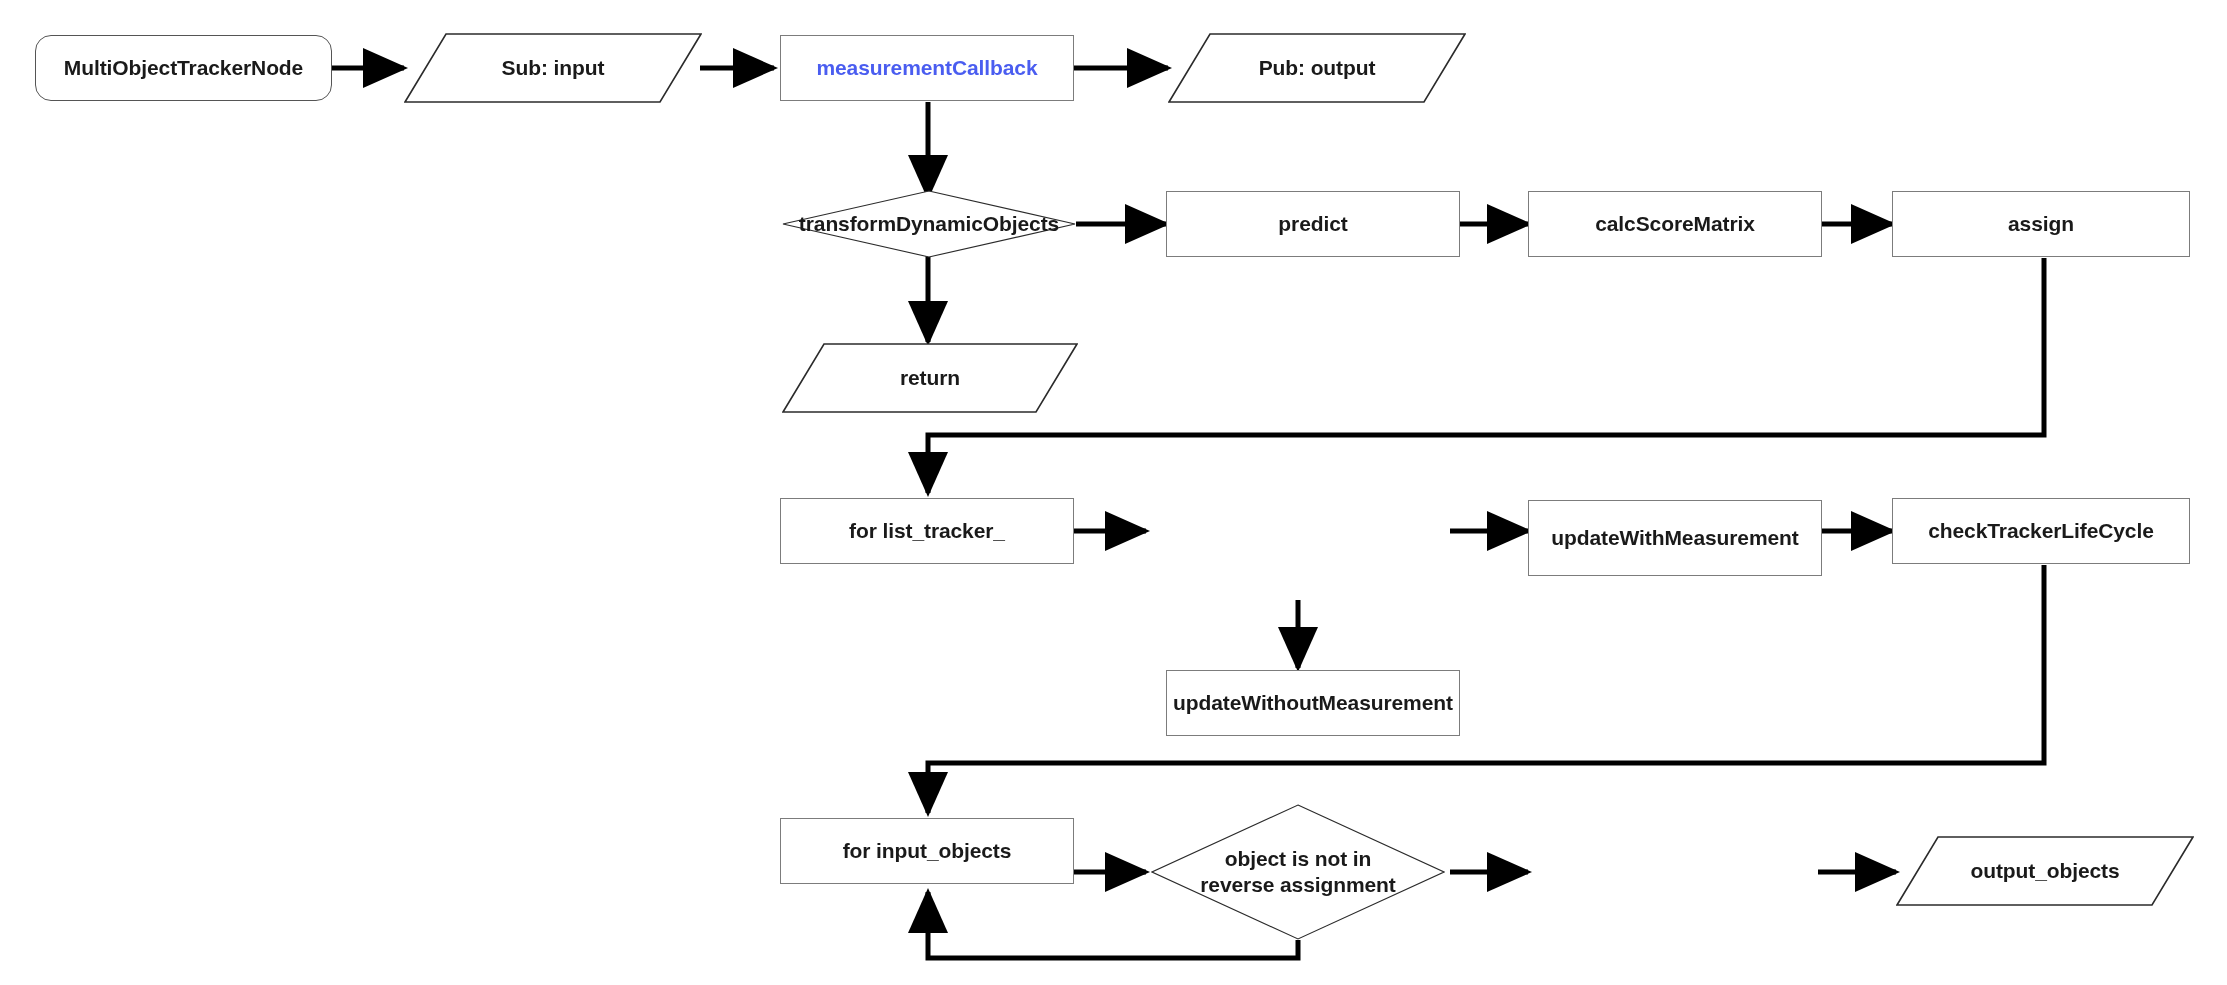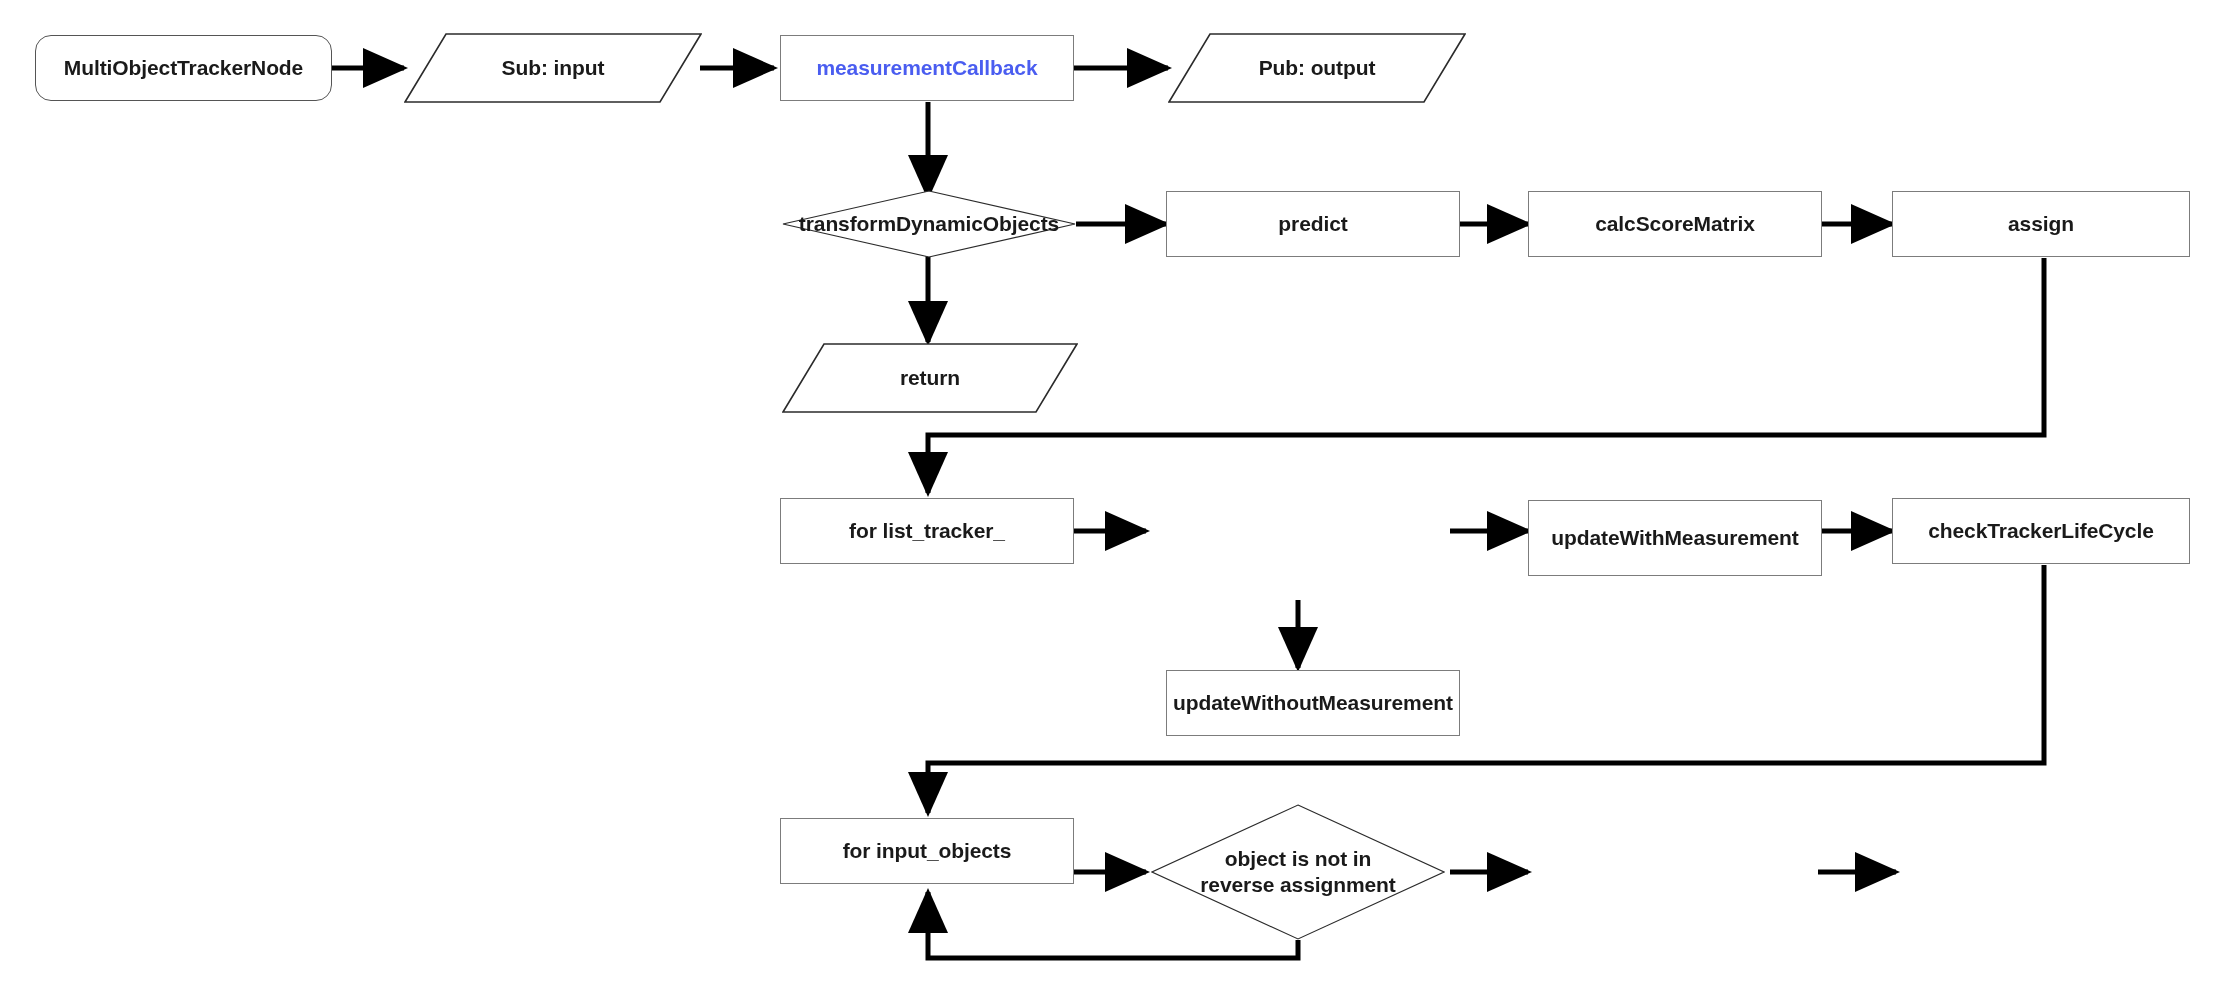--- a/index.html
+++ b/index.html
@@ -193,14 +193,20 @@
 
   <div class="node node-diamond" style="left:1151px; top:804px; width:294px; height:136px;">
     <svg class="diamond-shape" viewBox="0 0 294 136" preserveAspectRatio="none">
       <polygon points="147,1 293,68 147,135 1,68" fill="#ffffff" stroke="#2b2b2b" stroke-width="1.1" vector-effect="non-scaling-stroke"></polygon>
     </svg>
     <span class="node-label" style="width:100%;">object is not in
 reverse assignment</span>
   </div>
 
 
+  <div class="node node-para" style="left:1896px; top:836px; width:298px; height:70px;">
+    <svg class="para-shape" viewBox="0 0 298 70" preserveAspectRatio="none">
+      <polygon points="42,1 297,1 256,69 1,69" fill="#ffffff" stroke="#2b2b2b" stroke-width="1.6"></polygon>
+    </svg>
+    <span class="node-label">output_objects</span>
+  </div>
 
 </div>
 
 </body></html>

